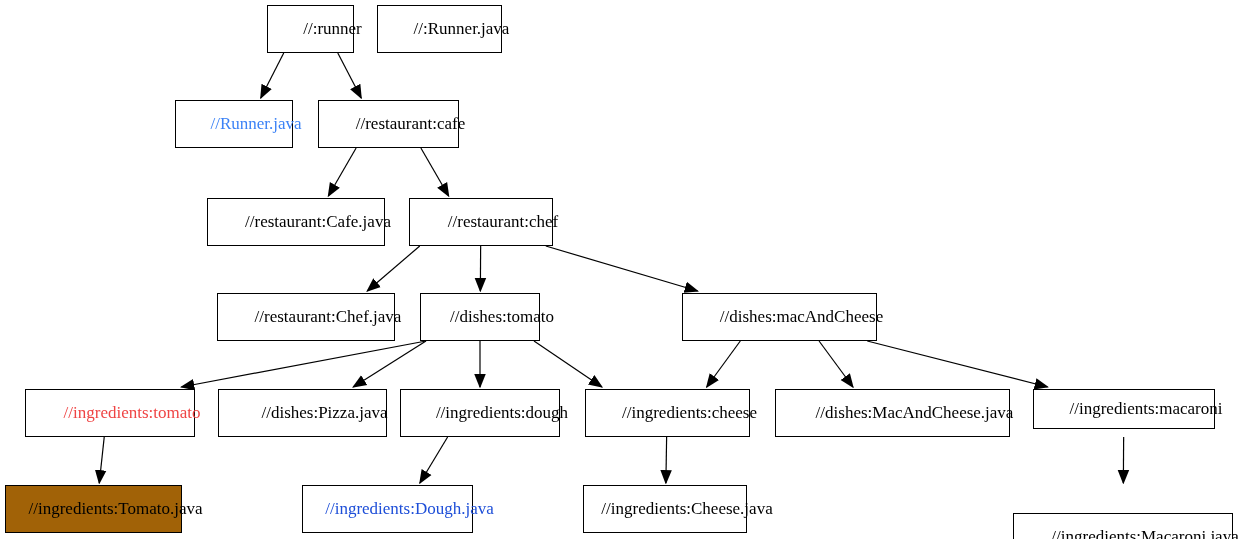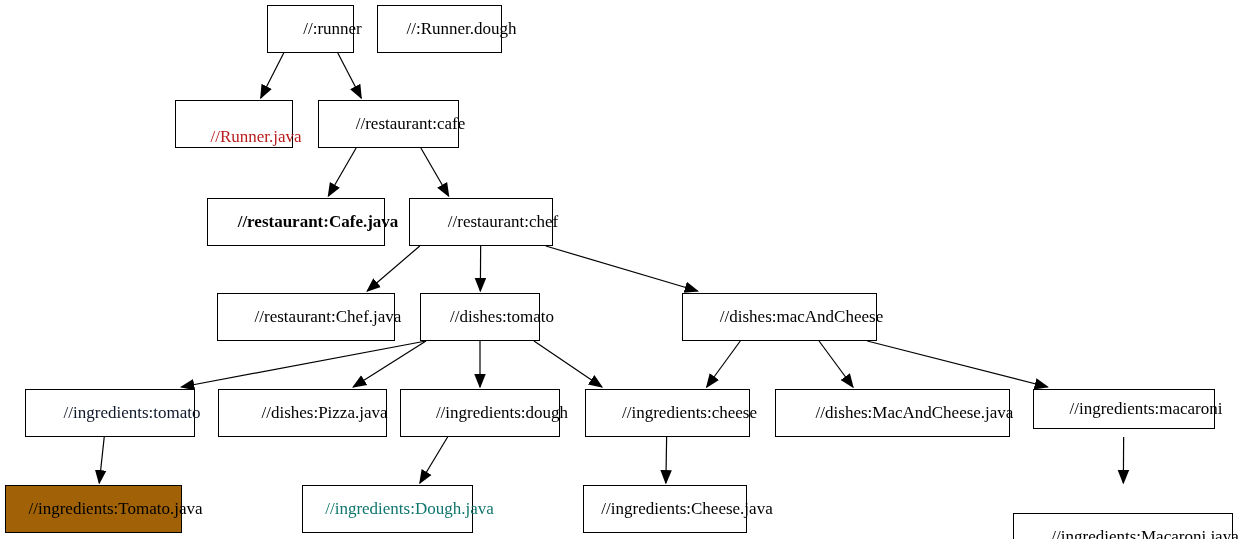--- a/index.html
+++ b/index.html
@@ -59,65 +59,65 @@
         <line x1="447.625" y1="437" x2="419.875" y2="483" stroke="#000000" stroke-width="1.2" marker-end="url(#arrowhead)"></line>
         <line x1="666.625" y1="437" x2="665.875" y2="483" stroke="#000000" stroke-width="1.2" marker-end="url(#arrowhead)"></line>
         <line x1="1123.65" y1="437" x2="1123.35" y2="483" stroke="#000000" stroke-width="1.2" marker-end="url(#arrowhead)"></line>
       </g>
   </svg>
   <div id="node-layer">
       <div class="node" style="left: 267px; top: 5px; width: 87px; height: 48px; background: rgb(255, 255, 255); border-color: rgb(0, 0, 0); color: rgb(0, 0, 0);">
         <span>//:runner</span>
       </div>
       <div class="node" style="left: 377px; top: 5px; width: 125px; height: 48px; background: rgb(255, 255, 255); border-color: rgb(0, 0, 0); color: rgb(0, 0, 0);">
-        <span>//:Runner.dough</span>
+        <span>//:Runner.java</span>
       </div>
-      <div class="node" style="left: 175px; top: 100px; width: 118px; height: 48px; background: rgb(255, 255, 255); border-color: rgb(0, 0, 0); color: #b91c1c; align-items: flex-end;">
+      <div class="node" style="left: 175px; top: 100px; width: 118px; height: 48px; background: rgb(255, 255, 255); border-color: rgb(0, 0, 0); color: #3b82f6;">
         <span>//Runner.java</span>
       </div>
       <div class="node" style="left: 318px; top: 100px; width: 141px; height: 48px; background: rgb(255, 255, 255); border-color: rgb(0, 0, 0); color: rgb(0, 0, 0);">
         <span>//restaurant:cafe</span>
       </div>
-      <div class="node" style="left: 207px; top: 198px; width: 178px; height: 48px; background: rgb(255, 255, 255); border-color: rgb(0, 0, 0); color: rgb(0, 0, 0); font-weight: bold;">
+      <div class="node" style="left: 207px; top: 198px; width: 178px; height: 48px; background: rgb(255, 255, 255); border-color: rgb(0, 0, 0); color: rgb(0, 0, 0);">
         <span>//restaurant:Cafe.java</span>
       </div>
       <div class="node" style="left: 409px; top: 198px; width: 144px; height: 48px; background: rgb(255, 255, 255); border-color: rgb(0, 0, 0); color: rgb(0, 0, 0);">
         <span>//restaurant:chef</span>
       </div>
       <div class="node" style="left: 217px; top: 293px; width: 178px; height: 48px; background: rgb(255, 255, 255); border-color: rgb(0, 0, 0); color: rgb(0, 0, 0);">
         <span>//restaurant:Chef.java</span>
       </div>
       <div class="node" style="left: 420px; top: 293px; width: 120px; height: 48px; background: rgb(255, 255, 255); border-color: rgb(0, 0, 0); color: rgb(0, 0, 0);">
         <span>//dishes:tomato</span>
       </div>
       <div class="node" style="left: 682px; top: 293px; width: 195px; height: 48px; background: rgb(255, 255, 255); border-color: rgb(0, 0, 0); color: rgb(0, 0, 0);">
         <span>//dishes:macAndCheese</span>
       </div>
-      <div class="node" style="left: 25px; top: 389px; width: 170px; height: 48px; background: rgb(255, 255, 255); border-color: rgb(0, 0, 0); color: #0f172a;">
+      <div class="node" style="left: 25px; top: 389px; width: 170px; height: 48px; background: rgb(255, 255, 255); border-color: rgb(0, 0, 0); color: #ef4444;">
         <span>//ingredients:tomato</span>
       </div>
       <div class="node" style="left: 218px; top: 389px; width: 169px; height: 48px; background: rgb(255, 255, 255); border-color: rgb(0, 0, 0); color: rgb(0, 0, 0);">
         <span>//dishes:Pizza.java</span>
       </div>
       <div class="node" style="left: 400px; top: 389px; width: 160px; height: 48px; background: rgb(255, 255, 255); border-color: rgb(0, 0, 0); color: rgb(0, 0, 0);">
         <span>//ingredients:dough</span>
       </div>
       <div class="node" style="left: 585px; top: 389px; width: 165px; height: 48px; background: rgb(255, 255, 255); border-color: rgb(0, 0, 0); color: rgb(0, 0, 0);">
         <span>//ingredients:cheese</span>
       </div>
       <div class="node" style="left: 775px; top: 389px; width: 235px; height: 48px; background: rgb(255, 255, 255); border-color: rgb(0, 0, 0); color: rgb(0, 0, 0);">
         <span>//dishes:MacAndCheese.java</span>
       </div>
       <div class="node" style="left: 1033px; top: 389px; width: 182px; height: 40px; background: rgb(255, 255, 255); border-color: rgb(0, 0, 0); color: rgb(0, 0, 0);">
         <span>//ingredients:macaroni</span>
       </div>
       <div class="node" style="left: 5px; top: 485px; width: 177px; height: 48px; background: #a16207; border-color: rgb(0, 0, 0); color: rgb(0, 0, 0);">
         <span>//ingredients:Tomato.java</span>
       </div>
-      <div class="node" style="left: 302px; top: 485px; width: 171px; height: 48px; background: rgb(255, 255, 255); border-color: rgb(0, 0, 0); color: #0f766e;">
+      <div class="node" style="left: 302px; top: 485px; width: 171px; height: 48px; background: rgb(255, 255, 255); border-color: rgb(0, 0, 0); color: #1d4ed8;">
         <span>//ingredients:Dough.java</span>
       </div>
       <div class="node" style="left: 583px; top: 485px; width: 164px; height: 48px; background: rgb(255, 255, 255); border-color: rgb(0, 0, 0); color: rgb(0, 0, 0);">
         <span>//ingredients:Cheese.java</span>
       </div>
       <div class="node" style="left: 1013px; top: 485px; width: 220px; height: 48px; background: rgb(255, 255, 255); border-color: rgb(0, 0, 0); color: rgb(0, 0, 0); margin-top: 28px;">
         <span>//ingredients:Macaroni.java</span>
       </div>
     </div>
 </div>

